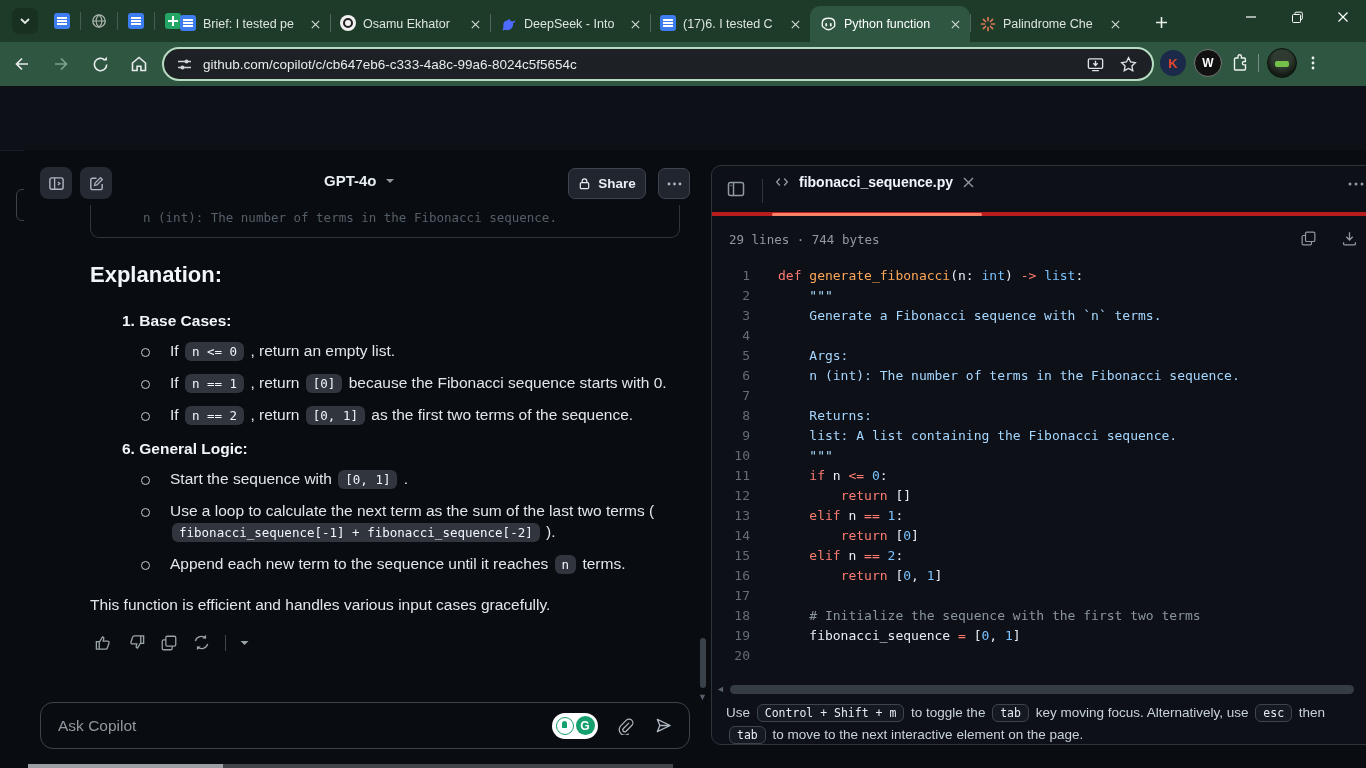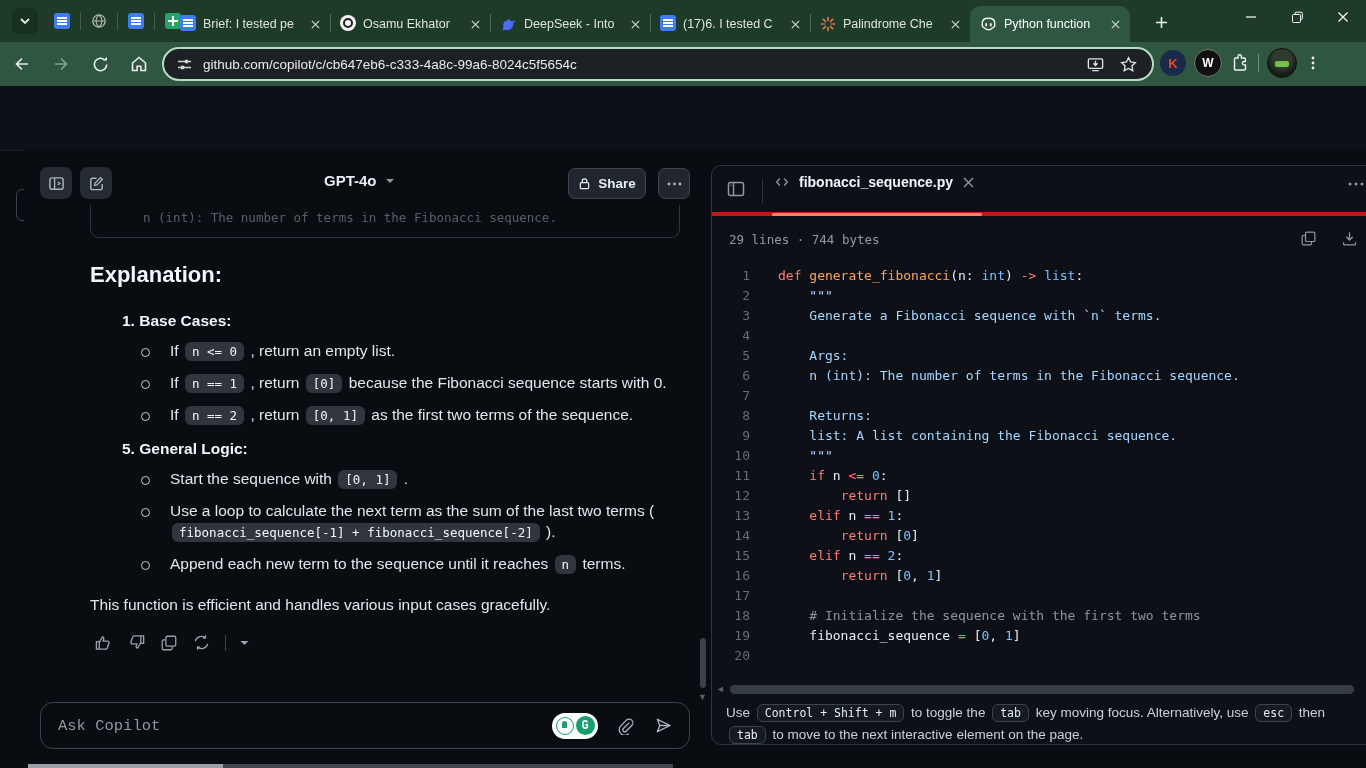--- a/index.html
+++ b/index.html
@@ -91,21 +91,21 @@
   .bullets li{position:relative;padding-left:80px;margin:10px 0;line-height:21px;}
   .bullets li .mark{position:absolute;left:51px;top:8px;width:7px;height:7px;border:1.4px solid #c6cdd4;border-radius:50%;}
   .chip{font-family:"DejaVu Sans Mono",monospace;font-size:12.5px;background:#31363e;color:#f0f6fc;
         border-radius:6px;padding:2px 7px;margin:0 2px;white-space:nowrap;}
   .closing{margin:18px 0 0 0;line-height:24px;}
   
   .feedback{position:absolute;left:70px;top:483px;display:flex;align-items:center;gap:14px;color:#9ba3ab;}
   .fb-div{width:1px;height:16px;background:#3d444d;}
   
   .askbox{position:absolute;left:16px;top:552px;width:650px;height:47px;border:1px solid #3d444d;border-radius:13px;
-          box-sizing:border-box;display:flex;align-items:center;font-family:Liberation Mono, monospace;}
+          box-sizing:border-box;display:flex;align-items:center;}
   .askbox .ph{margin-left:17px;color:#9198a1;font-size:15.5px;flex:1;}
   .gram{width:46px;height:26px;background:#fff;border-radius:13px;display:flex;align-items:center;justify-content:center;
         gap:2px;margin-right:18px;}
   .gram .g1{width:18px;height:18px;border-radius:50%;background:#fff;border:1.5px solid #15a06e;box-sizing:border-box;position:relative;}
   .gram .g1::after{content:"";position:absolute;left:5px;top:3px;width:5px;height:7px;background:#15a06e;border-radius:3px 3px 1px 1px;}
   .gram .g2{width:19px;height:19px;border-radius:50%;background:#15a06e;color:#fff;font-size:12px;font-weight:700;
         display:flex;align-items:center;justify-content:center;}
   .askicons{display:flex;align-items:center;gap:20px;margin-right:16px;color:#aeb6bf;}
   
   .chatscroll{position:absolute;left:676px;top:488px;width:6px;height:50px;border-radius:3px;background:#3a4149;}
@@ -215,45 +215,45 @@
         <div class="tab">
           <span class="tdiv"></span>
           <span><span class="fav gdoc"></span></span>
           <span class="title">(17)6. I tested C</span>
           <span class="x">
             <svg width="11" height="11" viewBox="0 0 12 12">
               <path d="M2 2l8 8M10 2l-8 8" stroke="currentColor" stroke-width="1.3"></path>
             </svg>
           </span>
         </div>
+        <div class="tab active">
+          <span>
+            <svg width="17" height="17" viewBox="0 0 17 17">
+              <path d="M8.5 2.2c3.6 0 6.2 1.5 6.2 4.6v2.6c0 .6-.3 1.2-.8 1.7-1.3 1.2-3.4 2.7-5.4 2.7s-4.1-1.5-5.4-2.7c-.5-.5-.8-1.1-.8-1.7V6.8c0-3.1 2.6-4.6 6.2-4.6z" fill="none" stroke="#f2f5f2" stroke-width="1.4"></path>
+              <rect x="5.3" y="7" width="1.8" height="3.4" rx=".9" fill="#f2f5f2"></rect>
+              <rect x="9.9" y="7" width="1.8" height="3.4" rx=".9" fill="#f2f5f2"></rect>
+            </svg>
+          </span>
+          <span class="title">Python function</span>
+          <span class="x">
+            <svg width="11" height="11" viewBox="0 0 12 12">
+              <path d="M2 2l8 8M10 2l-8 8" stroke="currentColor" stroke-width="1.3"></path>
+            </svg>
+          </span>
+        </div>
         <div class="tab">
           <span class="tdiv"></span>
           <span>
             <svg width="16" height="16" viewBox="0 0 16 16">
               <g stroke="#d97757" stroke-width="1.7" stroke-linecap="round">
                 <path d="M8 1.5v3M8 11.5v3M1.5 8h3M11.5 8h3M3.4 3.4l2.1 2.1M10.5 10.5l2.1 2.1M12.6 3.4l-2.1 2.1M5.5 10.5l-2.1 2.1"></path>
               </g>
             </svg>
           </span>
           <span class="title">Palindrome Che</span>
-          <span class="x">
-            <svg width="11" height="11" viewBox="0 0 12 12">
-              <path d="M2 2l8 8M10 2l-8 8" stroke="currentColor" stroke-width="1.3"></path>
-            </svg>
-          </span>
-        </div>
-        <div class="tab active">
-          <span>
-            <svg width="17" height="17" viewBox="0 0 17 17">
-              <path d="M8.5 2.2c3.6 0 6.2 1.5 6.2 4.6v2.6c0 .6-.3 1.2-.8 1.7-1.3 1.2-3.4 2.7-5.4 2.7s-4.1-1.5-5.4-2.7c-.5-.5-.8-1.1-.8-1.7V6.8c0-3.1 2.6-4.6 6.2-4.6z" fill="none" stroke="#f2f5f2" stroke-width="1.4"></path>
-              <rect x="5.3" y="7" width="1.8" height="3.4" rx=".9" fill="#f2f5f2"></rect>
-              <rect x="9.9" y="7" width="1.8" height="3.4" rx=".9" fill="#f2f5f2"></rect>
-            </svg>
-          </span>
-          <span class="title">Python function</span>
           <span class="x">
             <svg width="11" height="11" viewBox="0 0 12 12">
               <path d="M2 2l8 8M10 2l-8 8" stroke="currentColor" stroke-width="1.3"></path>
             </svg>
           </span>
         </div>
       </div>
     <div class="newtab">
       <svg width="15" height="15" viewBox="0 0 15 15">
           <path d="M7.5 2v11M2 7.5h11" stroke="currentColor" stroke-width="1.6"></path>
@@ -434,21 +434,21 @@
 
       <div class="chat-h">Explanation:</div>
       <div class="chatflow">
         <div id="chat-sections">
             <div class="list-title">1. Base Cases:</div>
             <ul class="bullets">
               <li><span class="mark"></span><span>If </span><span class="chip">n &lt;= 0</span><span> , return an empty list.</span></li>
               <li><span class="mark"></span><span>If </span><span class="chip">n == 1</span><span> , return </span><span class="chip">[0]</span><span> because the Fibonacci sequence starts with 0.</span></li>
               <li><span class="mark"></span><span>If </span><span class="chip">n == 2</span><span> , return </span><span class="chip">[0, 1]</span><span> as the first two terms of the sequence.</span></li>
             </ul>
-            <div class="list-title">5. General Logic:</div>
+            <div class="list-title">6. General Logic:</div>
             <ul class="bullets">
               <li><span class="mark"></span><span>Start the sequence with </span><span class="chip">[0, 1]</span><span> .</span></li>
               <li><span class="mark"></span><span>Use a loop to calculate the next term as the sum of the last two terms ( </span><span class="chip">fibonacci_sequence[-1] + fibonacci_sequence[-2]</span><span> ).</span></li>
               <li><span class="mark"></span><span>Append each new term to the sequence until it reaches </span><span class="chip">n</span><span> terms.</span></li>
             </ul>
           </div>
         <p class="closing">This function is efficient and handles various input cases gracefully.</p>
       </div>
 
       <div class="feedback">

